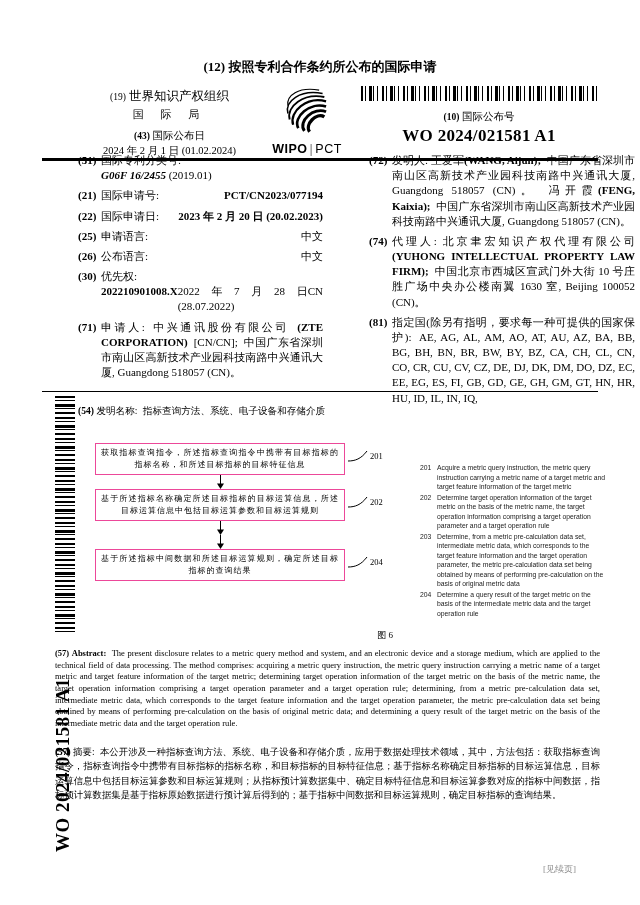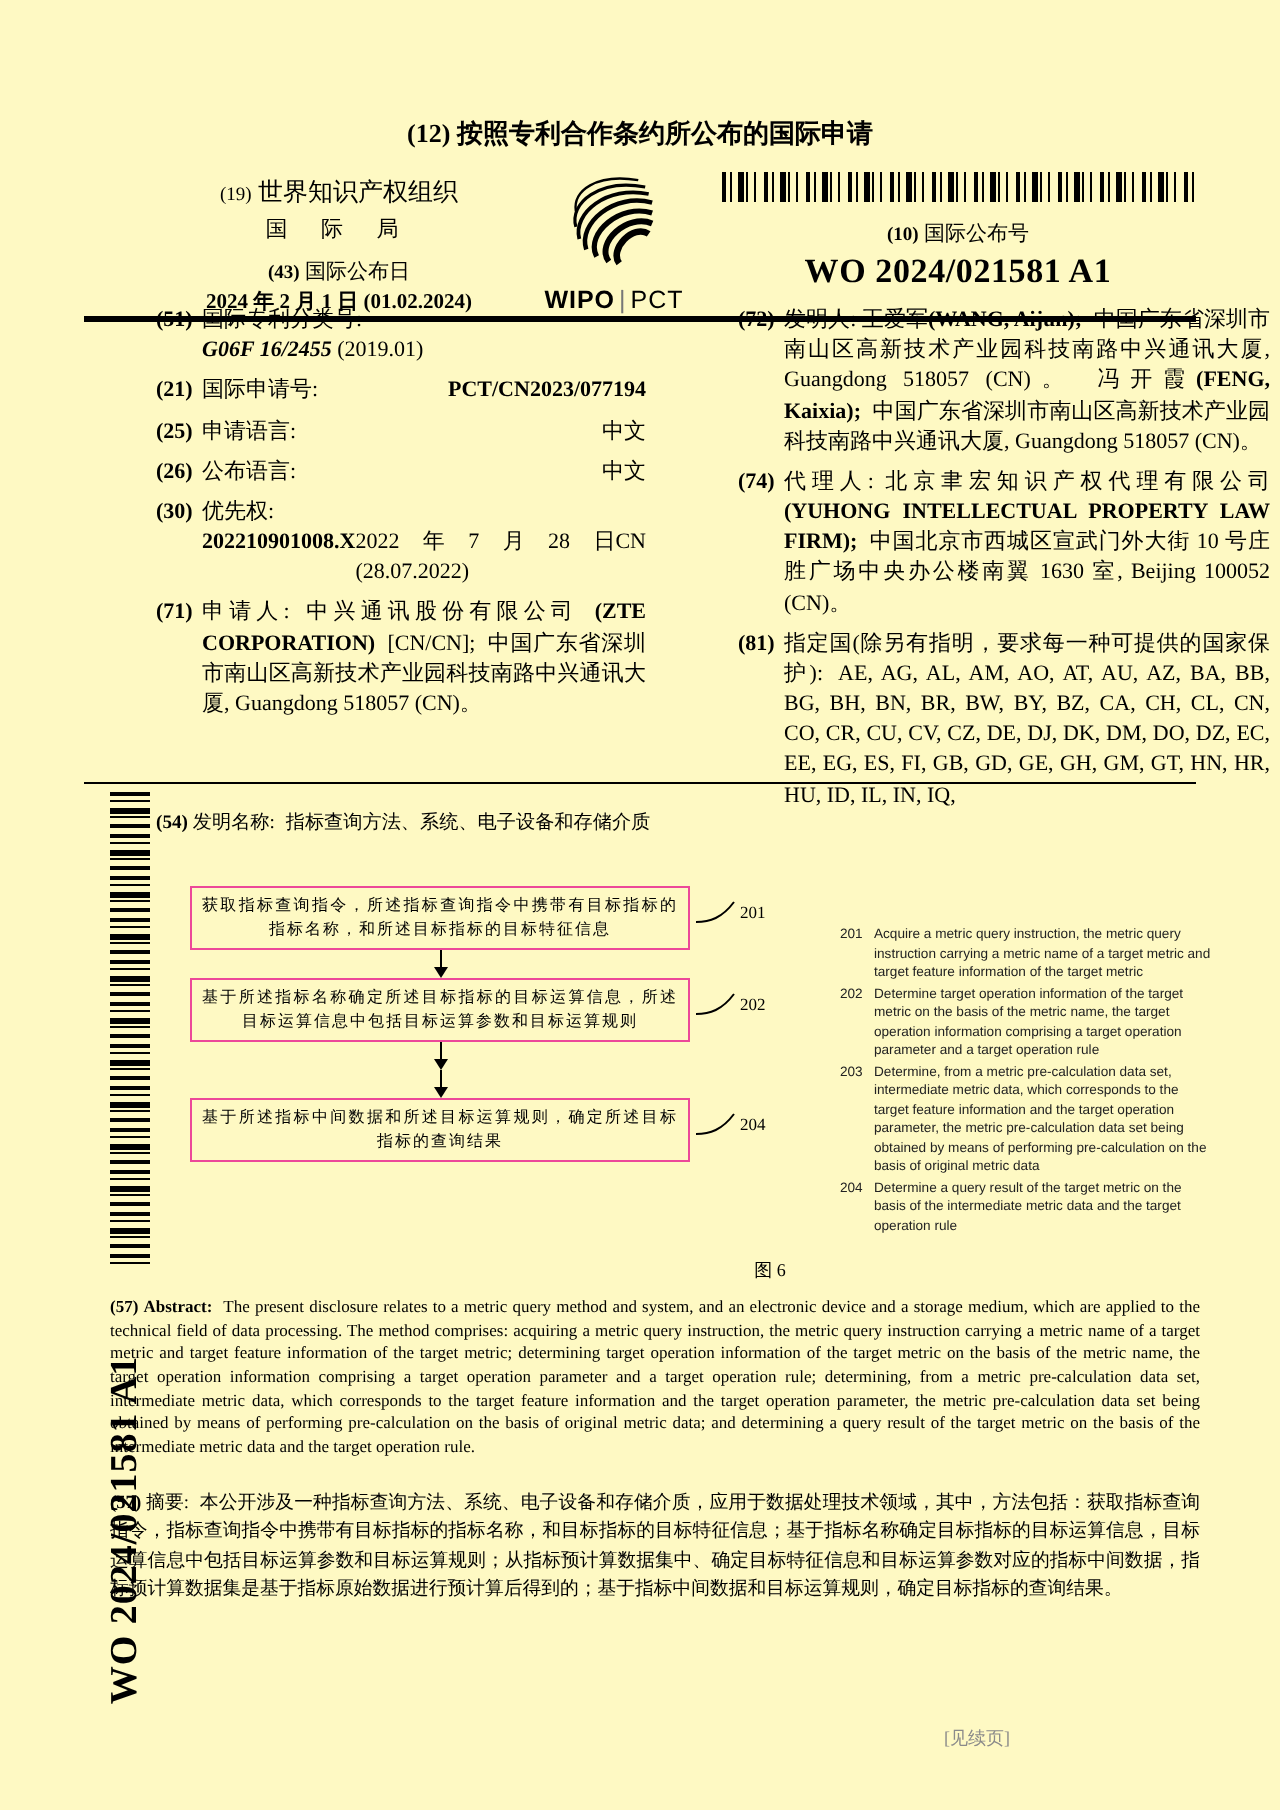--- a/index.html
+++ b/index.html
@@ -1,30 +1,30 @@
 <!DOCTYPE html>
 <html><head>
 <meta charset="utf-8">
 <style>
   html,body { margin:0; padding:0; background:#e8e8e8; }
   .page {
     position:relative; width:640px; height:905px; margin:0 auto;
-    background:#fef9c3; font-family:"Liberation Serif", serif; color:#000;
+    background:#ffffff; font-family:"Liberation Serif", serif; color:#000;
     overflow:hidden;
   }
   
   .doc-kind { position:absolute; top:58px; left:0; width:100%; text-align:center;
     font-size:13px; font-weight:bold; }
   .org-block { position:absolute; top:88px; left:72px; width:195px; text-align:center; }
   .org-name { font-size:12.5px; }
   .org-name .pnum { font-size:9.5px; font-weight:normal; }
   .org-bureau { font-size:11px; letter-spacing:7px; margin-top:2px; }
   .pubdate-label { font-size:10.5px; margin-top:7px; }
   .pubdate-label .pnum { font-weight:bold; font-size:9.5px; }
-  .pubdate-value { font-size:10.5px; font-weight:bold; margin-top:1px; }
+  .pubdate-value { font-size:10.5px; font-weight:normal; margin-top:1px; }
   .logo-block { position:absolute; top:84px; left:268px; width:78px; text-align:center; }
   .logo-text { font-family:"Liberation Sans", sans-serif; font-size:12.5px; margin-top:2px;
     letter-spacing:0.5px; white-space:nowrap; }
   .logo-text .wipo { font-weight:bold; }
   .logo-text .sep { font-weight:100; color:#777; padding:0 2px; }
   .pubno-block { position:absolute; top:86px; left:360px; width:238px; text-align:center; }
   .barcode-top { width:236px; height:15px; margin:0 auto;
     background-image:repeating-linear-gradient(90deg,
       #000 0 2px, transparent 2px 4px, #000 4px 5px, transparent 5px 8px,
       #000 8px 11px, transparent 11px 12px, #000 12px 13px, transparent 13px 16px,
@@ -76,21 +76,21 @@
   .barcode-side { position:absolute; left:55px; top:396px; width:20px; height:238px;
     background-image:repeating-linear-gradient(180deg,
       #000 0 2px, transparent 2px 4px, #000 4px 5px, transparent 5px 8px,
       #000 8px 11px, transparent 11px 12px, #000 12px 13px, transparent 13px 16px,
       #000 16px 18px, transparent 18px 21px); }
   .side-pub { position:absolute; left:44px; top:640px; width:38px; height:250px;
     display:flex; align-items:center; justify-content:center; }
   .side-pub span { transform:rotate(-90deg); white-space:nowrap; font-weight:bold;
     font-size:19px; letter-spacing:0.5px; }
   
-  .continued { position:absolute; top:863px; left:472px; width:70px; text-align:left;
+  .continued { position:absolute; top:863px; left:506px; width:70px; text-align:right;
     color:#8a8a8a; font-size:9px; }
 </style>
 </head>
 <body>
 
 <div class="page">
 
   <div class="doc-kind">(12) 按照专利合作条约所公布的国际申请</div>
 
   <div class="org-block">
@@ -147,20 +147,27 @@
       </div>
 
       <div class="field">
         <span class="fnum">(21)</span>
         <span class="fbody kv">
           <span>国际申请号:</span>
           <span class="bold">PCT/CN2023/077194</span>
         </span>
       </div>
 
+      <div class="field">
+        <span class="fnum">(22)</span>
+        <span class="fbody kv">
+          <span>国际申请日:</span>
+          <span class="bold">2023 年 2 月 20 日 (20.02.2023)</span>
+        </span>
+      </div>
 
       <div class="field">
         <span class="fnum">(25)</span>
         <span class="fbody kv">
           <span>申请语言:</span>
           <span>中文</span>
         </span>
       </div>
 
       <div class="field">

